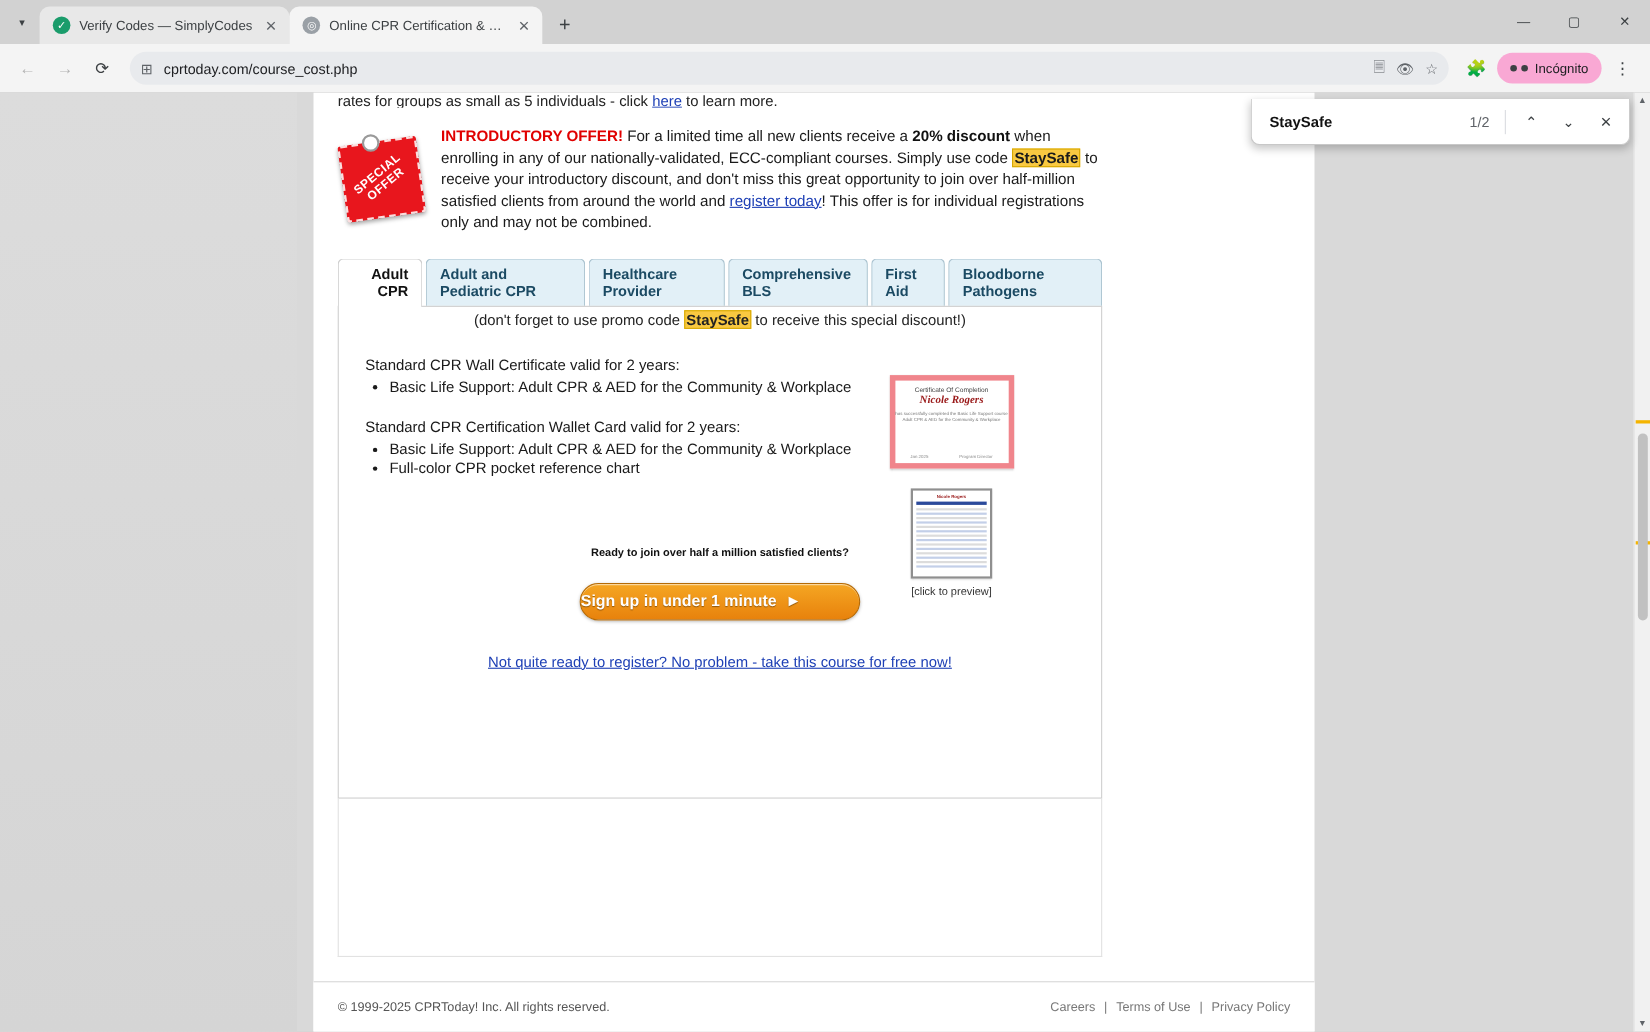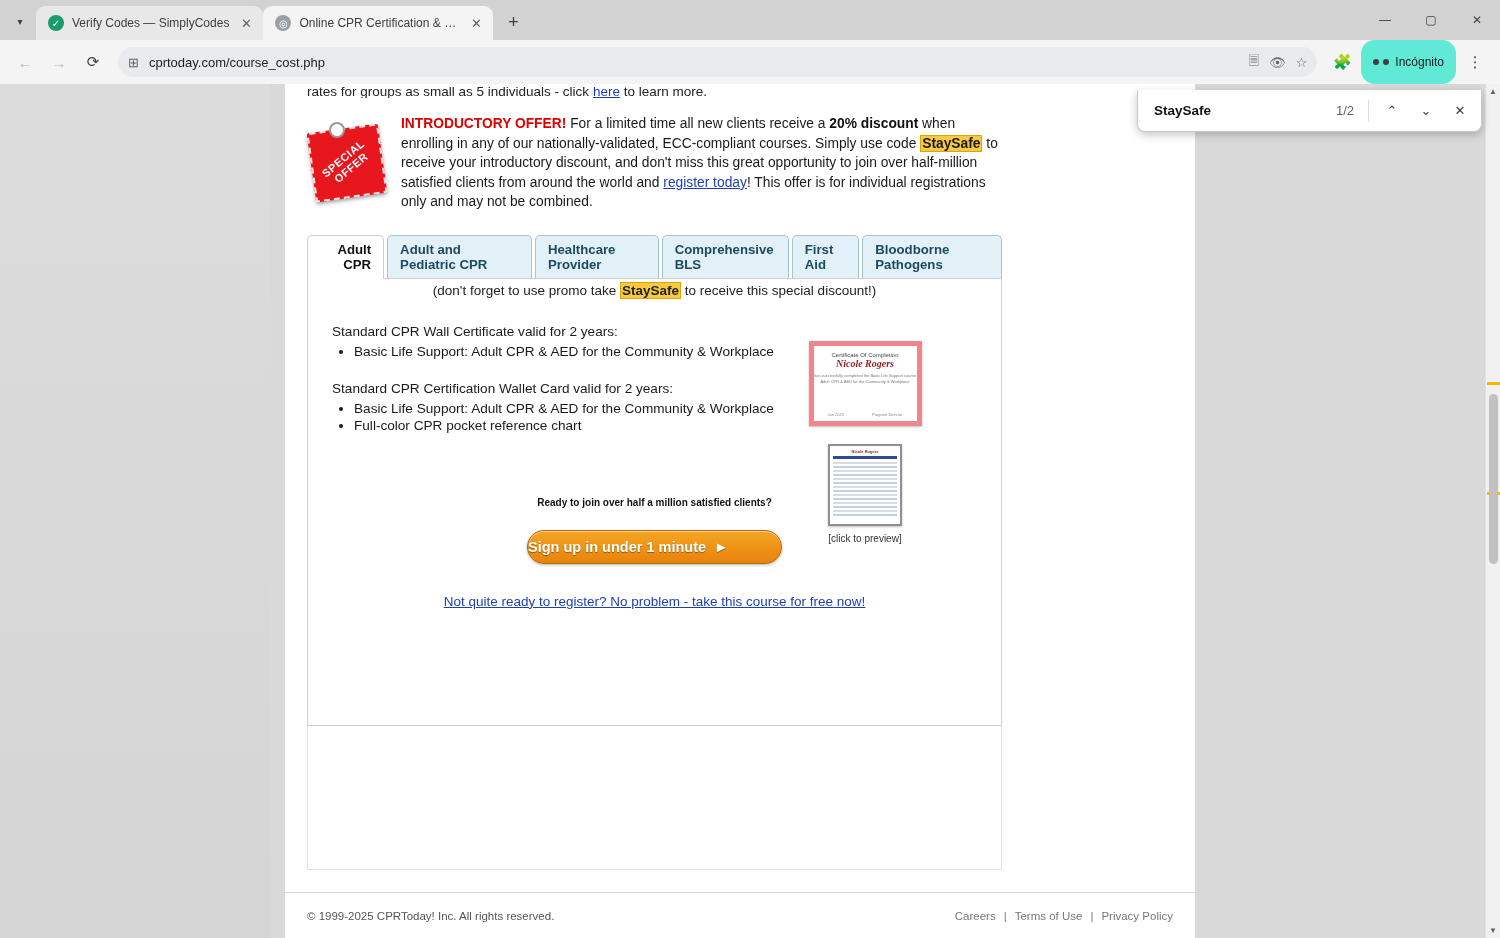--- a/index.html
+++ b/index.html
@@ -79,21 +79,21 @@
   }
   .navbtn.disabled { color: #b4b4b4; }
   .omnibox {
     flex: 1; height: 30px; background: #e8eaed;
     border-radius: 16px; display: flex; align-items: center;
     padding: 0 10px; gap: 10px; margin: 0 6px;
   }
   .omnibox .url { font-size: 13px; color: #202124; flex: 1; }
   .omni-icon { color: #5f6368; font-size: 13px; display: flex; align-items: center; }
   .incognito-pill {
-    height: 44px; border-radius: 14px; background: #5eead4;
+    height: 28px; border-radius: 14px; background: #f9a8d4;
     display: flex; align-items: center; gap: 6px;
     padding: 0 12px; font-size: 12px; color: #202124;
   }
   .incog-glasses {
     width: 16px; height: 10px; position: relative;
   }
   .incog-glasses:before, .incog-glasses:after {
     content: ""; position: absolute; top: 2px; width: 6px; height: 6px;
     border-radius: 50%; background: #3c4043;
   }
@@ -370,21 +370,21 @@
         <div class="ctab active">Adult CPR</div>
         <div class="ctab">Adult and Pediatric CPR</div>
         <div class="ctab">Healthcare Provider</div>
         <div class="ctab">Comprehensive BLS</div>
         <div class="ctab">First Aid</div>
         <div class="ctab">Bloodborne Pathogens</div>
       </div>
 
       <div class="panel">
         <div class="panel-sub">
-          <span>(don't forget to use promo take </span><span class="code-hl">StaySafe</span><span> to receive this special discount!)</span>
+          <span>(don't forget to use promo code </span><span class="code-hl">StaySafe</span><span> to receive this special discount!)</span>
         </div>
 
         <div class="cert-list">
           <div class="lead">Standard CPR Wall Certificate valid for 2 years:</div>
           <ul>
             <li>Basic Life Support: Adult CPR &amp; AED for the Community &amp; Workplace</li>
           </ul>
           <div class="lead">Standard CPR Certification Wallet Card valid for 2 years:</div>
           <ul>
             <li>Basic Life Support: Adult CPR &amp; AED for the Community &amp; Workplace</li>

